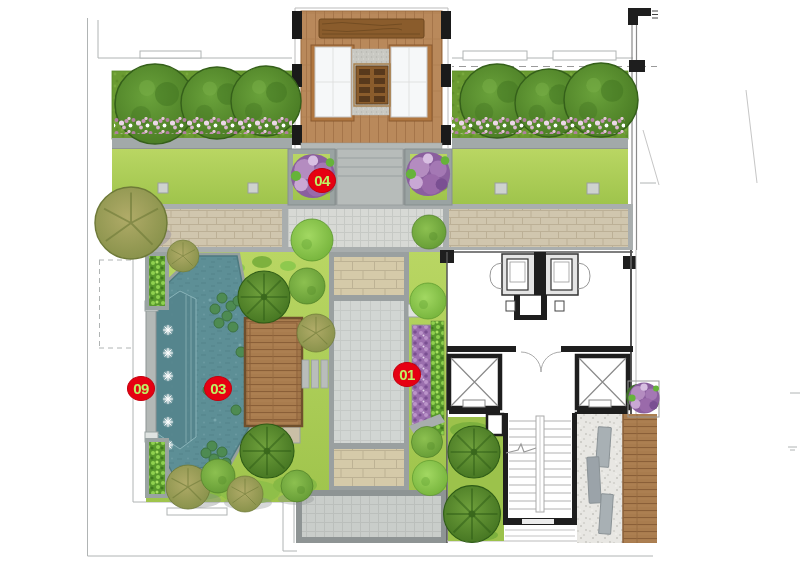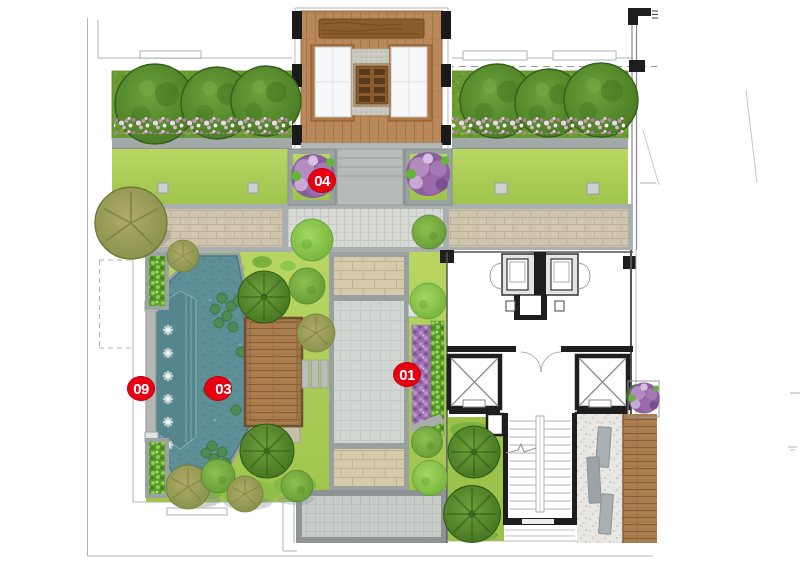--- a/index.html
+++ b/index.html
@@ -1,21 +1,21 @@
 <!DOCTYPE html>
 <html><head>
 <meta charset="utf-8">
 <style>
   html,body{margin:0;padding:0;background:#fff;}
   .plan-wrap{position:relative;width:800px;height:565px;background:#fff;overflow:hidden;
              font-family:"Liberation Sans",sans-serif;}
   .plan-wrap svg{position:absolute;left:0;top:0;}
   .marker{position:absolute;width:28px;height:25px;border-radius:50%;
           background:#e60012;border:1px solid #c4000e;
-          color:#ffffff;font-weight:bold;font-size:15px;line-height:23px;text-align:center;
+          color:#bef264;font-weight:bold;font-size:15px;line-height:23px;text-align:center;
           letter-spacing:-0.5px;box-sizing:border-box;cursor:pointer;}
 </style>
 </head>
 <body>
 
 <div class="plan-wrap">
 <svg width="800" height="565" viewBox="0 0 800 565">
   <defs>
     <linearGradient id="gLawn" x1="0" y1="0" x2="0" y2="1">
       <stop offset="0" stop-color="#b9d663"></stop>
@@ -517,15 +517,15 @@
     <use href="#tLotus" transform="translate(474,452) scale(1.3)"></use>
     <use href="#tLotus" transform="translate(472,514) scale(1.42)"></use>
   </g>
 
   <rect x="114" y="117" width="178" height="17" fill="url(#pBloom)"></rect>
   <rect x="451" y="117" width="174" height="17" fill="url(#pBloom)"></rect>
 </svg>
 
   <div class="marker" style="left:393px;top:362px;">01</div>
   <div class="marker" style="left:127px;top:376px;">09</div>
-  <div class="marker" style="left:204px;top:376px;text-align:right;">03</div>
+  <div class="marker" style="left:204px;top:376px;">03</div>
   <div class="marker" style="left:308px;top:168px;">04</div>
 </div>
 
 </body></html>

